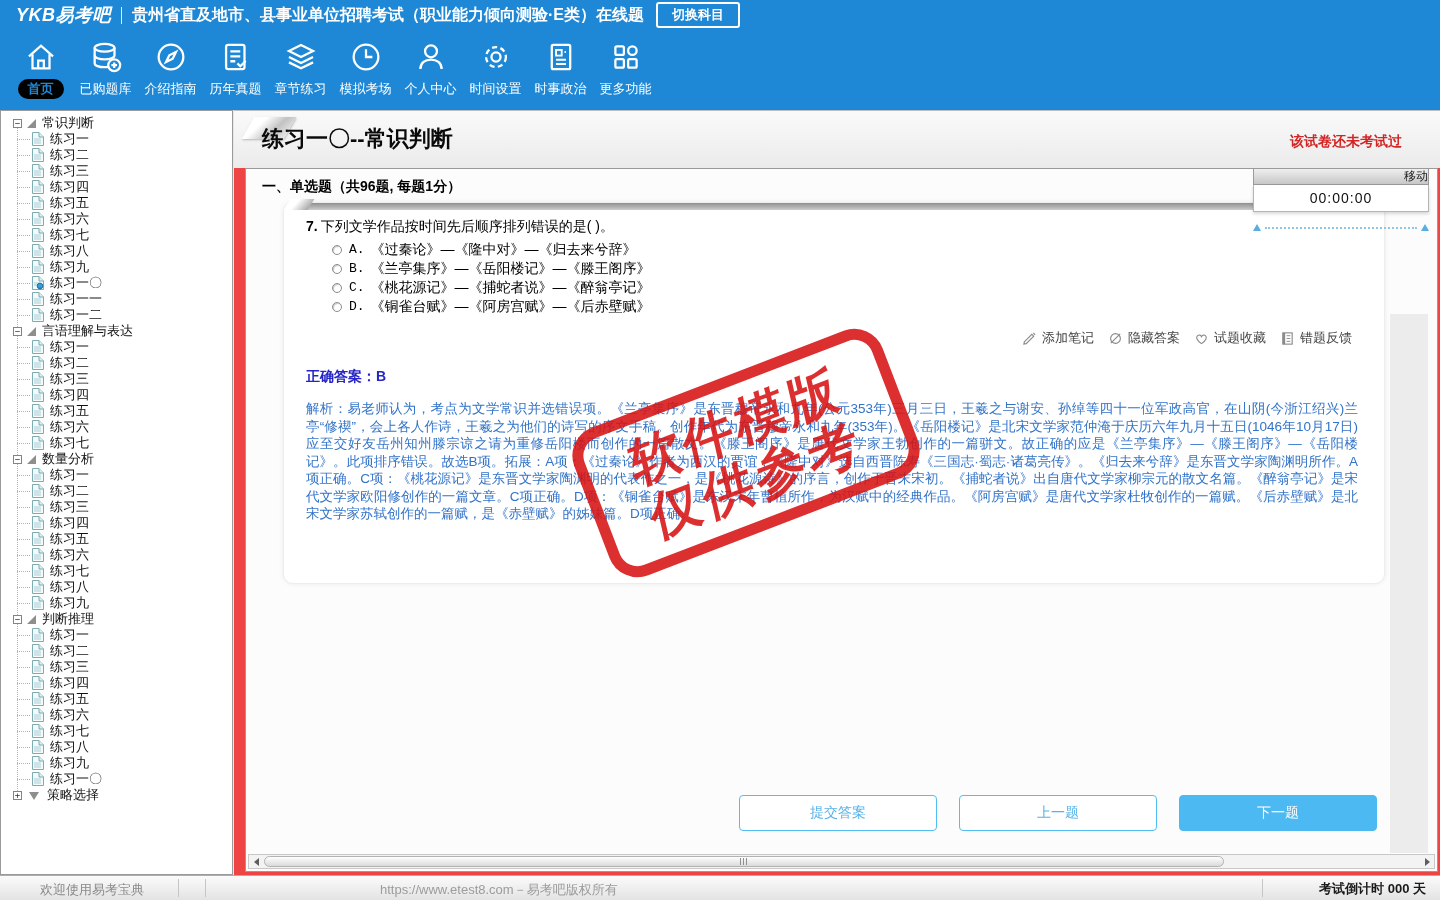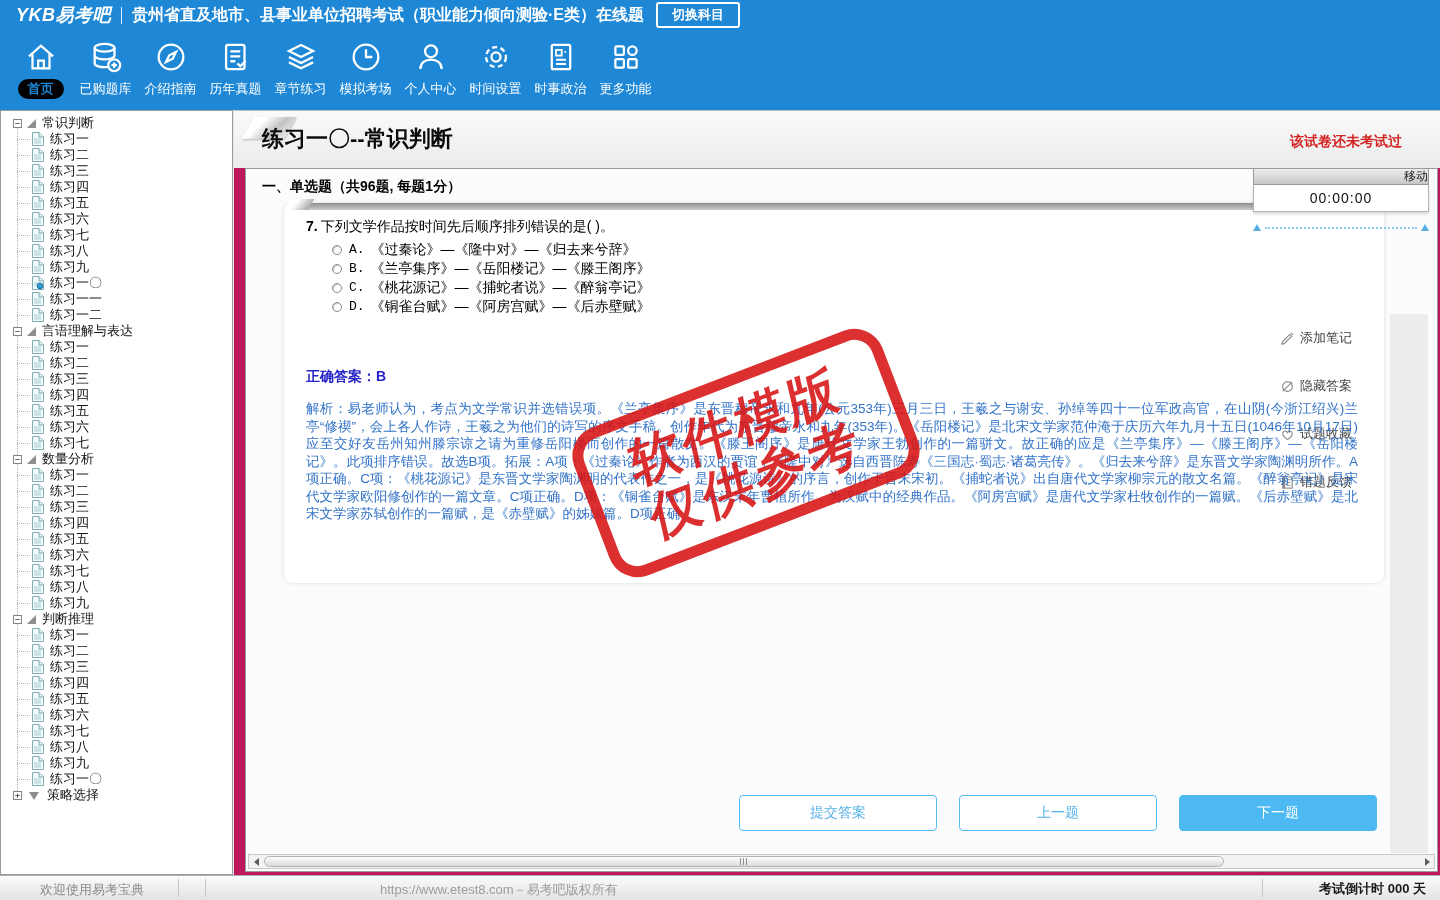--- a/index.html
+++ b/index.html
@@ -43,21 +43,21 @@
   ul.titems { list-style:none; margin-left:12px; }
   ul.titems li { display:flex; align-items:center; height:16px; position:relative; padding-left:14px;
                  cursor:pointer; z-index:1; }
   ul.titems li::before { content:""; position:absolute; left:0; top:8px; width:13px;
                          border-top:1px dotted #b4b4b4; }
   .doc { width:13px; height:14px; margin-right:6px; flex:none; background:#fff; }
   .doc svg { display:block; }
   .ilabel { font-size:13px; color:#111; white-space:nowrap; }
 
   
-  .main { position:absolute; left:234px; top:110px; right:0; bottom:25px; background:#be185d;
+  .main { position:absolute; left:234px; top:110px; right:0; bottom:25px; background:#ef4444;
           border-top:1px solid #bdbdbd; }
   .title-band { position:absolute; top:0; left:0; right:0; height:57px;
                 background:linear-gradient(#fafafa,#ebebeb); }
   .page-curl { position:absolute; left:14px; top:6px; width:42px; height:22px;
                background:linear-gradient(115deg,#ffffff 25%,#c2c2c2 65%,#e9e9e9);
                transform:skewX(-30deg); box-shadow:1px 1px 2px rgba(0,0,0,.25); }
   .page-title { position:absolute; left:28px; top:13px; font-size:22px; font-weight:bold; color:#0a0a0a; }
   .status-note { position:absolute; right:38px; top:22px; color:#d42525; font-size:14px; font-weight:bold; }
 
   .box { position:absolute; left:11px; top:57px; right:2px; bottom:3px; background:#fcfcfc;
@@ -72,21 +72,21 @@
   .card-curl { position:absolute; left:-2px; top:-4px; width:24px; height:11px;
                background:linear-gradient(105deg,#ffffff 35%,#a8a8a8); transform:skewX(-32deg); }
   .qline { position:absolute; left:22px; top:15px; font-size:14px; color:#000; }
   .qnum { font-weight:bold; margin-right:3px; }
   .opts { position:absolute; left:48px; top:37px; }
   .opt { height:19px; display:flex; align-items:center; cursor:pointer; }
   .radio { width:10px; height:10px; border-radius:50%; border:1px solid #8c8c8c; background:#fff;
            margin-right:7px; flex:none; box-shadow:inset 1px 1px 1px rgba(0,0,0,.22); }
   .okey { font-family:"Liberation Mono","DejaVu Sans Mono",monospace; font-size:13px; margin-right:6px; color:#000; }
   .otext { font-size:14px; color:#000; }
-  .tools { position:absolute; right:32px; top:126px; display:flex; gap:30px; align-items:center;flex-direction:column; }
+  .tools { position:absolute; right:32px; top:126px; display:flex; gap:14px; align-items:center; }
   .tool { display:flex; gap:5px; align-items:center; font-size:13px; color:#444; cursor:pointer; }
   .ticon { display:flex; align-items:center; }
   .answer { position:absolute; left:22px; top:165px; font-size:14px; font-weight:bold; color:#2424c8; }
   .analysis { position:absolute; left:22px; right:26px; top:197px; font-size:13.5px; line-height:17.5px;
               color:#3273c8; text-align:justify; }
 
   
   .stamp { position:absolute; left:500px; top:284px; width:330px; height:158px;
            transform:translate(-50%,-50%) rotate(-21deg);
            border:11px solid rgba(215,18,18,.88); border-radius:30px;

